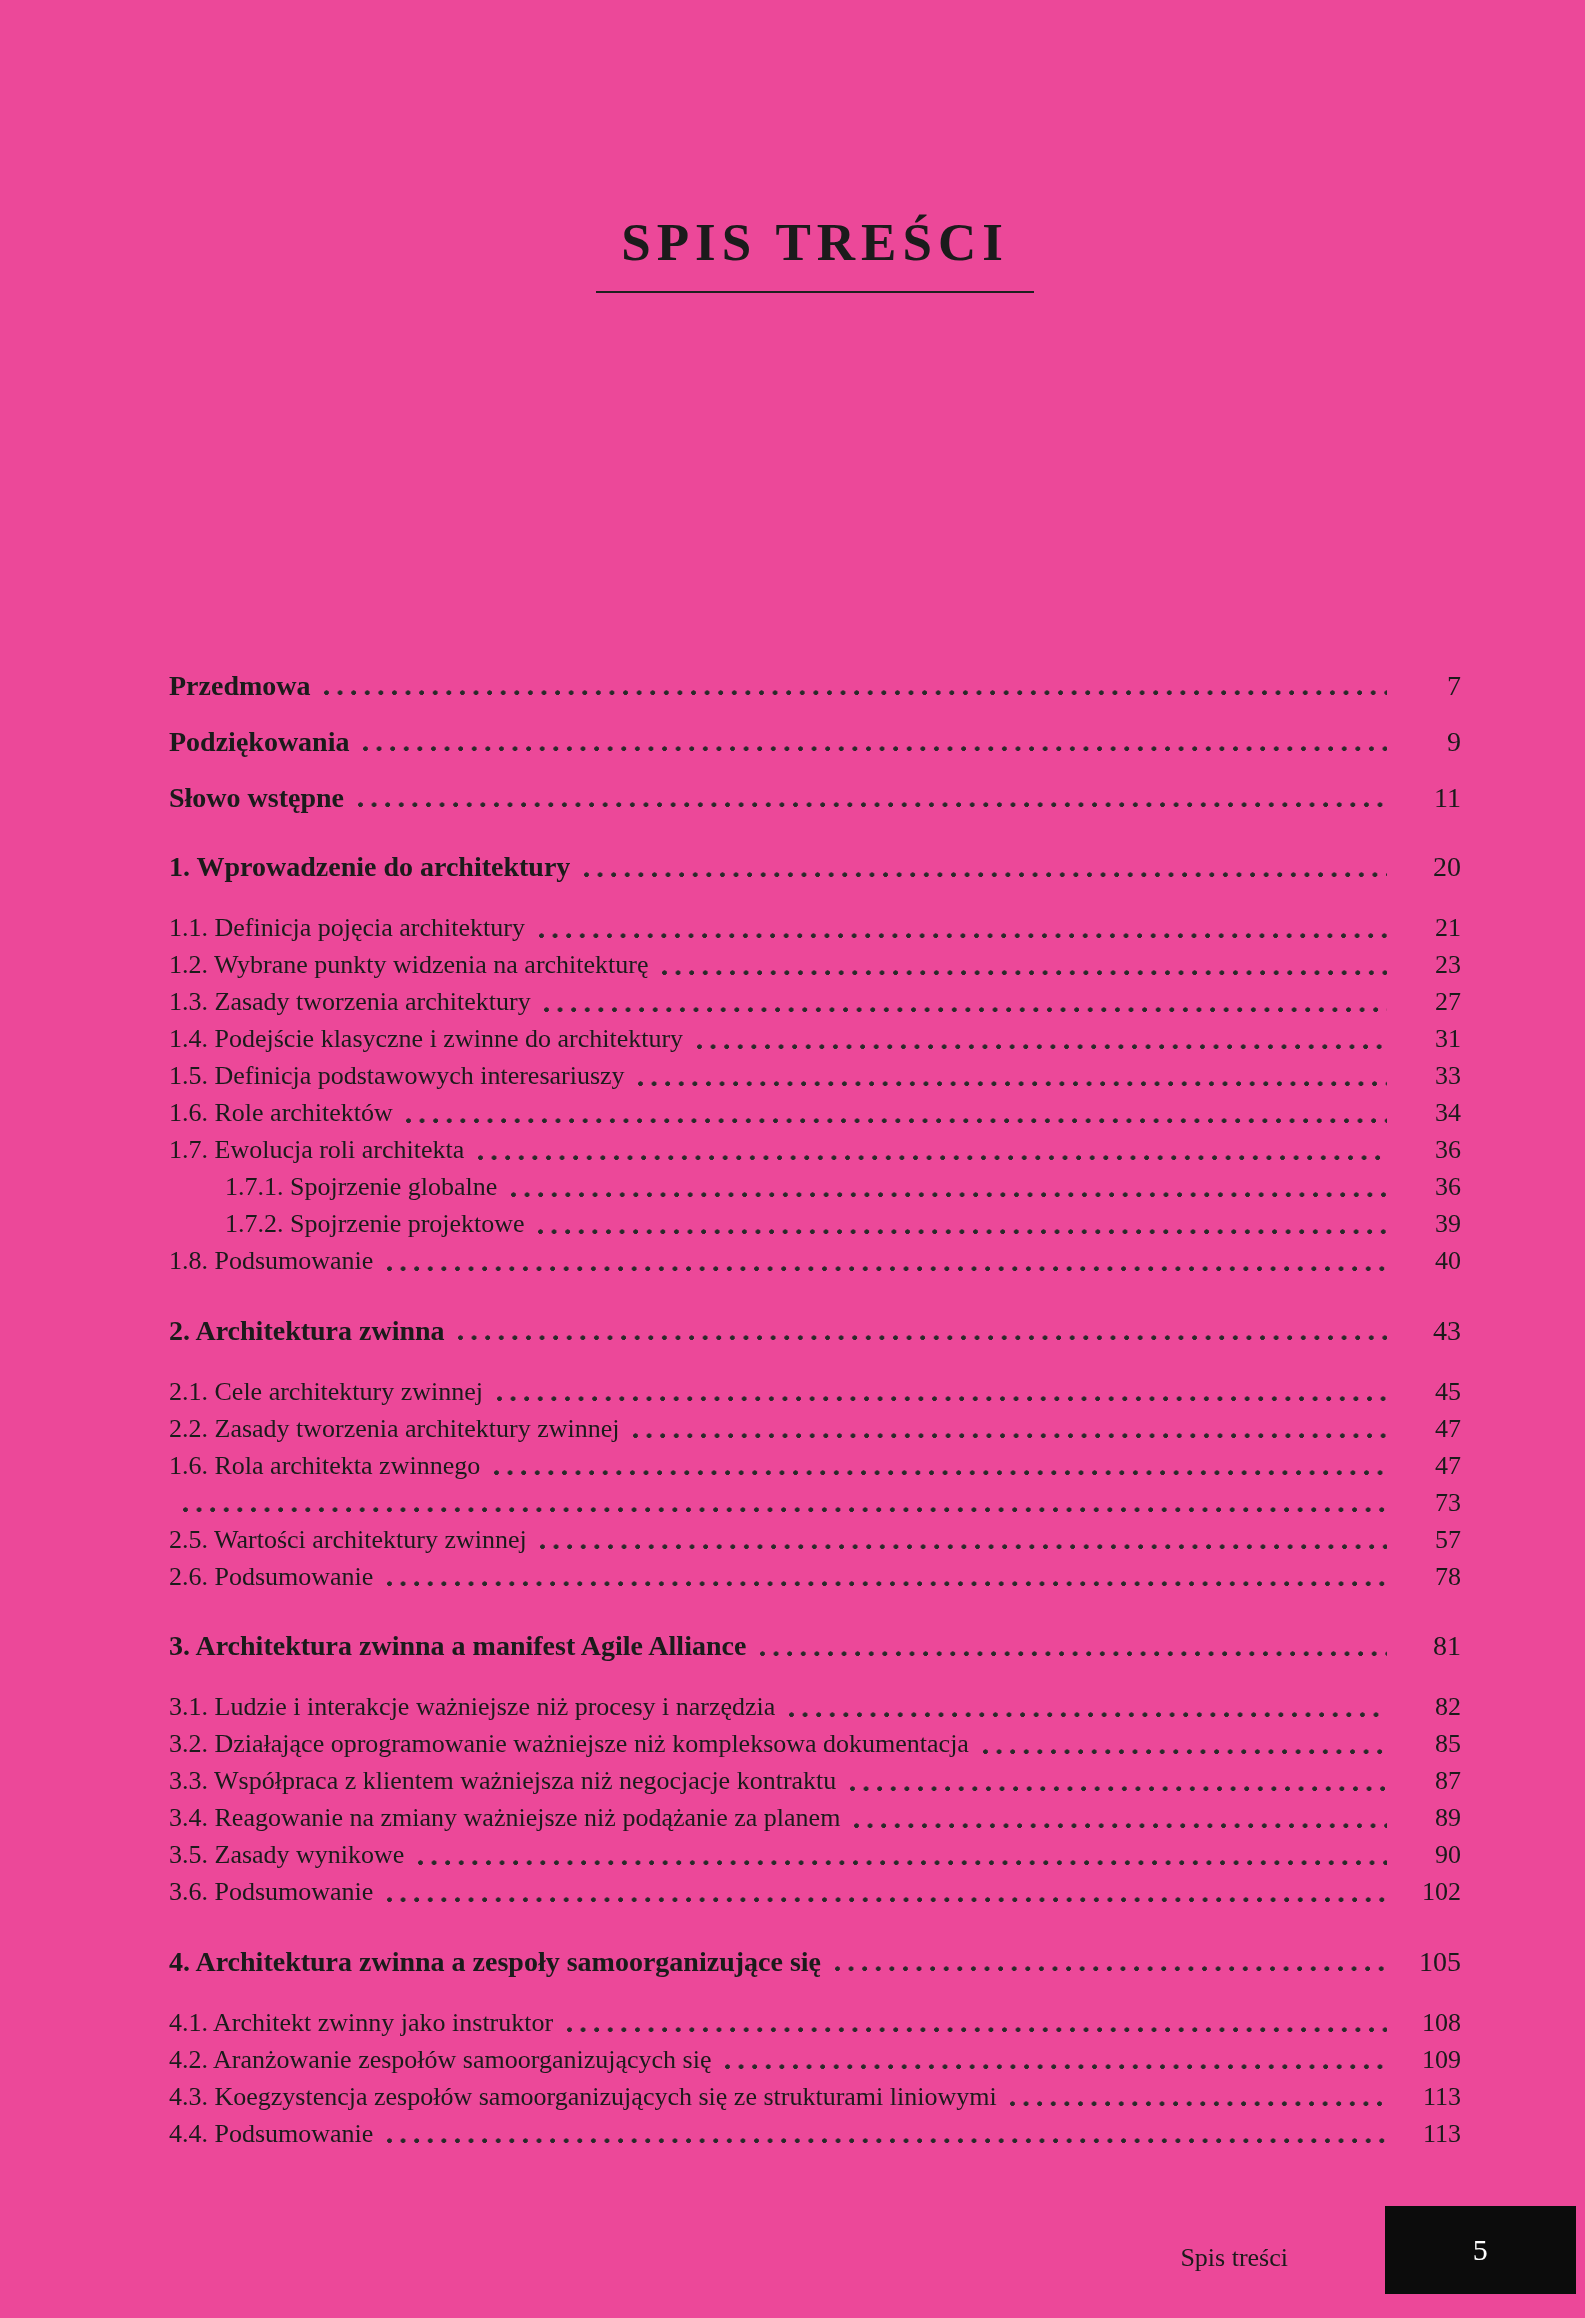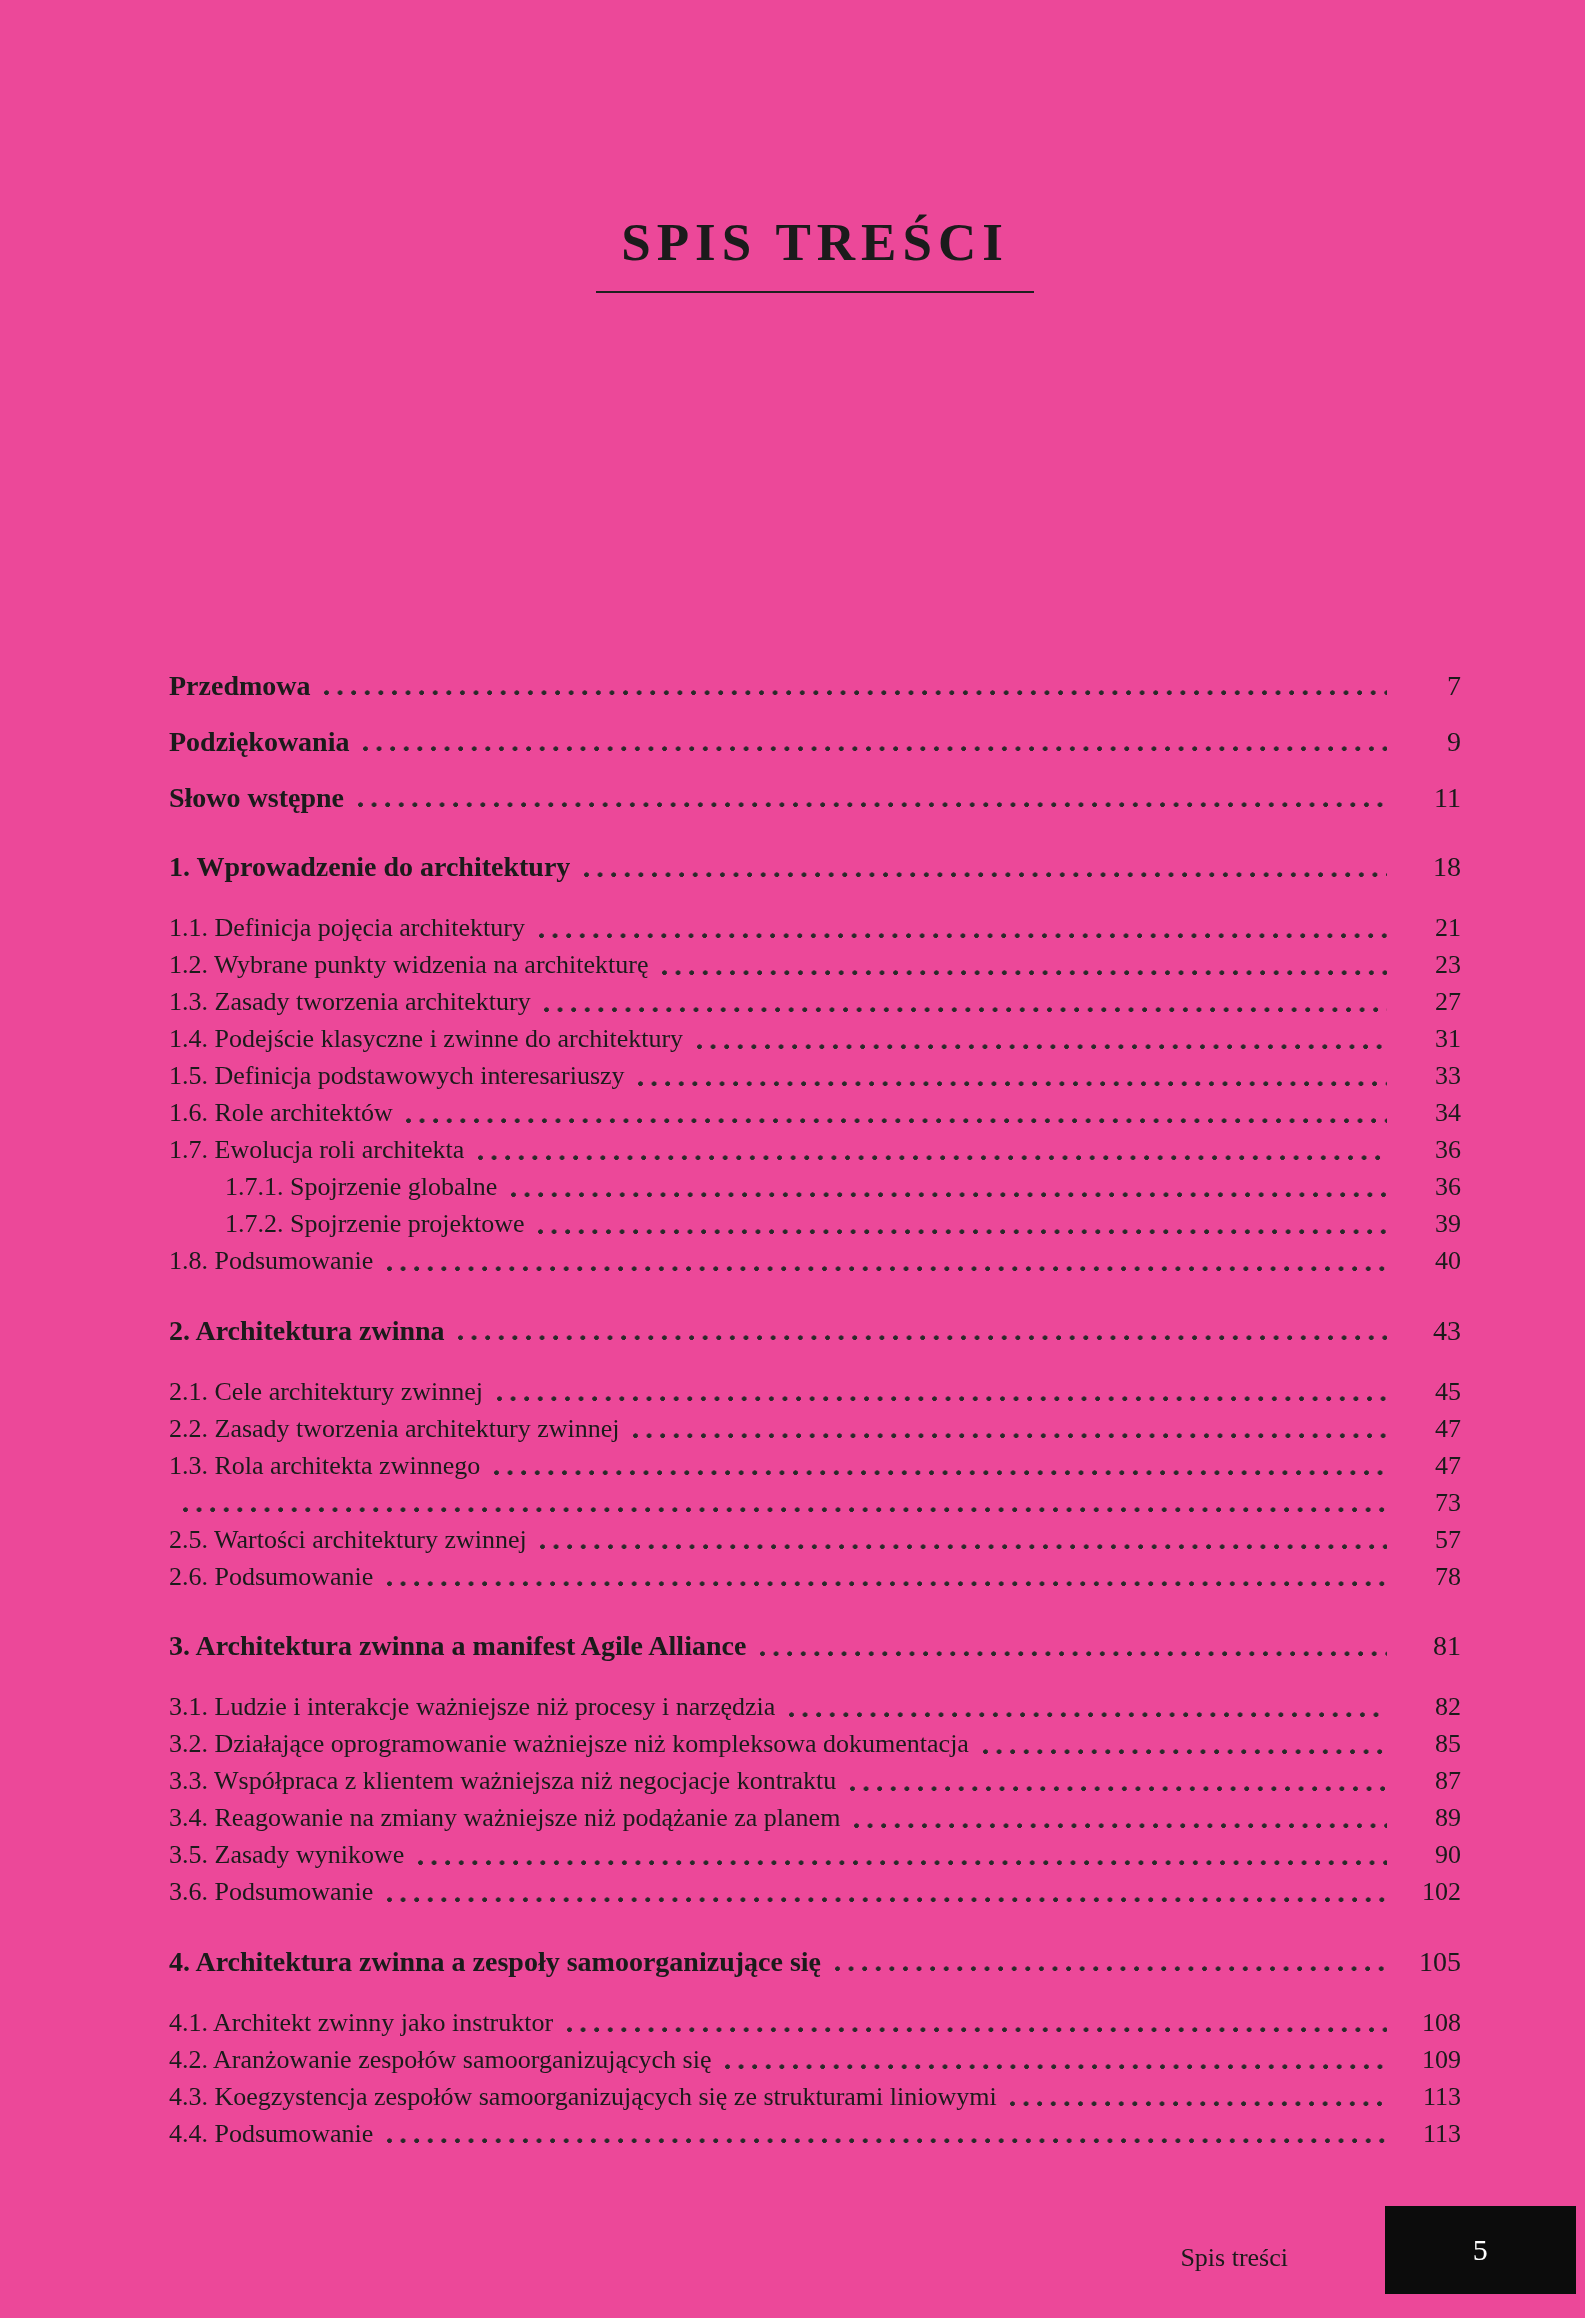--- a/index.html
+++ b/index.html
@@ -100,21 +100,21 @@
           <span class="dots"></span>
           <span class="pagenum">11</span>
         </div>
       </div>
 
     <div id="toc-body">
         <div class="chapter">
           <div class="toc-row chapter-row">
             <span class="label">1. Wprowadzenie do architektury</span>
             <span class="dots"></span>
-            <span class="pagenum">18</span>
+            <span class="pagenum">20</span>
           </div>
           <div class="toc-row entry-row">
             <span class="label">1.1. Definicja pojęcia architektury</span>
             <span class="dots"></span>
             <span class="pagenum">21</span>
           </div>
           <div class="toc-row entry-row">
             <span class="label">1.2. Wybrane punkty widzenia na architekturę</span>
             <span class="dots"></span>
             <span class="pagenum">23</span>
@@ -170,21 +170,21 @@
             <span class="label">2.1. Cele architektury zwinnej</span>
             <span class="dots"></span>
             <span class="pagenum">45</span>
           </div>
           <div class="toc-row entry-row">
             <span class="label">2.2. Zasady tworzenia architektury zwinnej</span>
             <span class="dots"></span>
             <span class="pagenum">47</span>
           </div>
           <div class="toc-row entry-row">
-            <span class="label">1.3. Rola architekta zwinnego</span>
+            <span class="label">1.6. Rola architekta zwinnego</span>
             <span class="dots"></span>
             <span class="pagenum">47</span>
           </div>
           <div class="toc-row entry-row">
             <span class="dots"></span>
             <span class="pagenum">73</span>
           </div>
           <div class="toc-row entry-row">
             <span class="label">2.5. Wartości architektury zwinnej</span>
             <span class="dots"></span>

